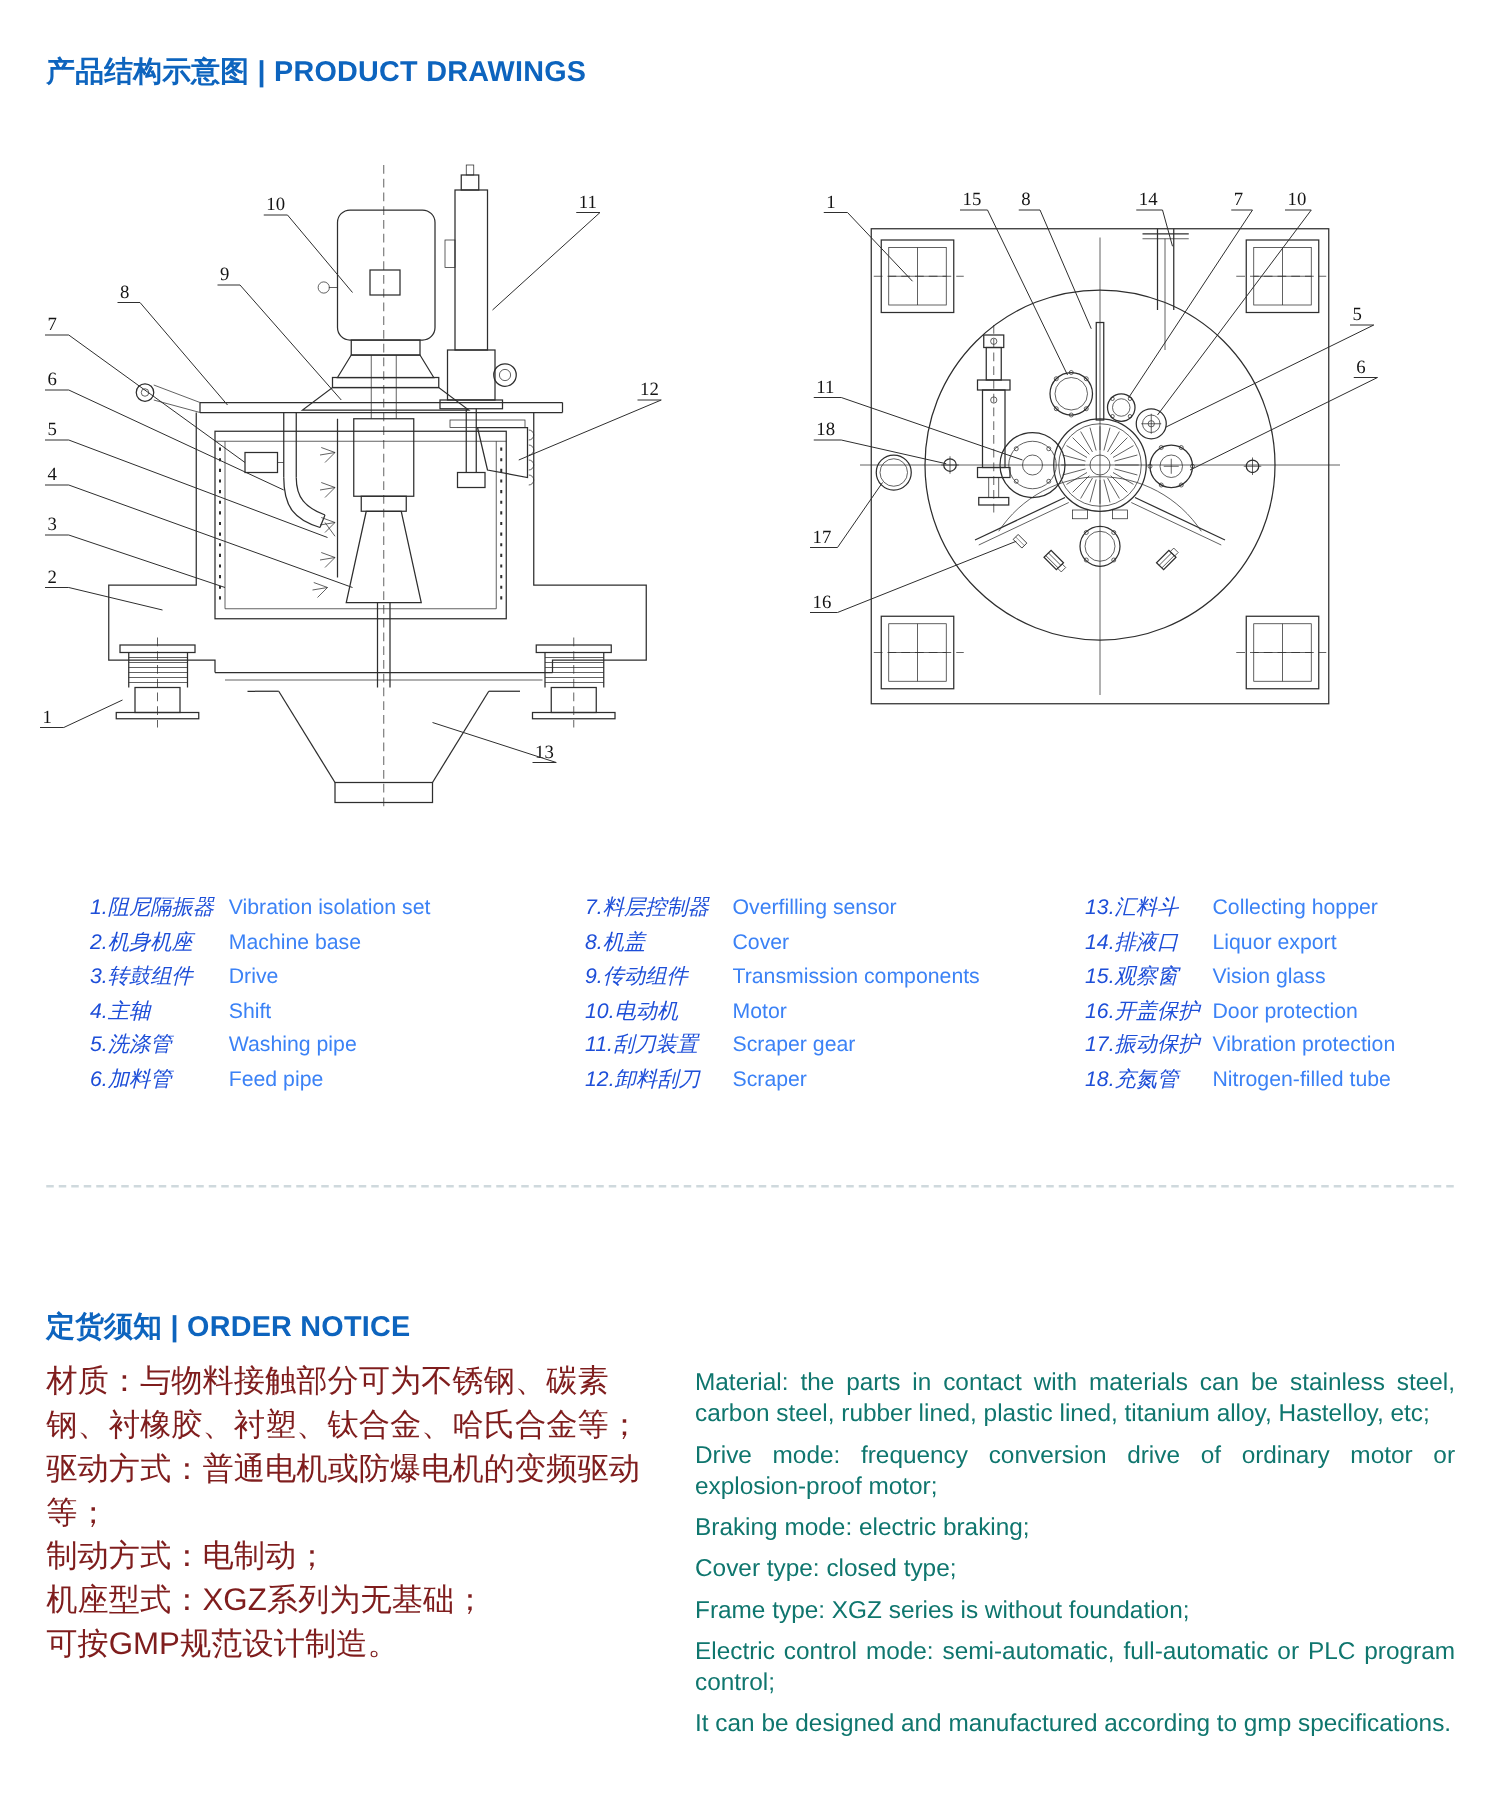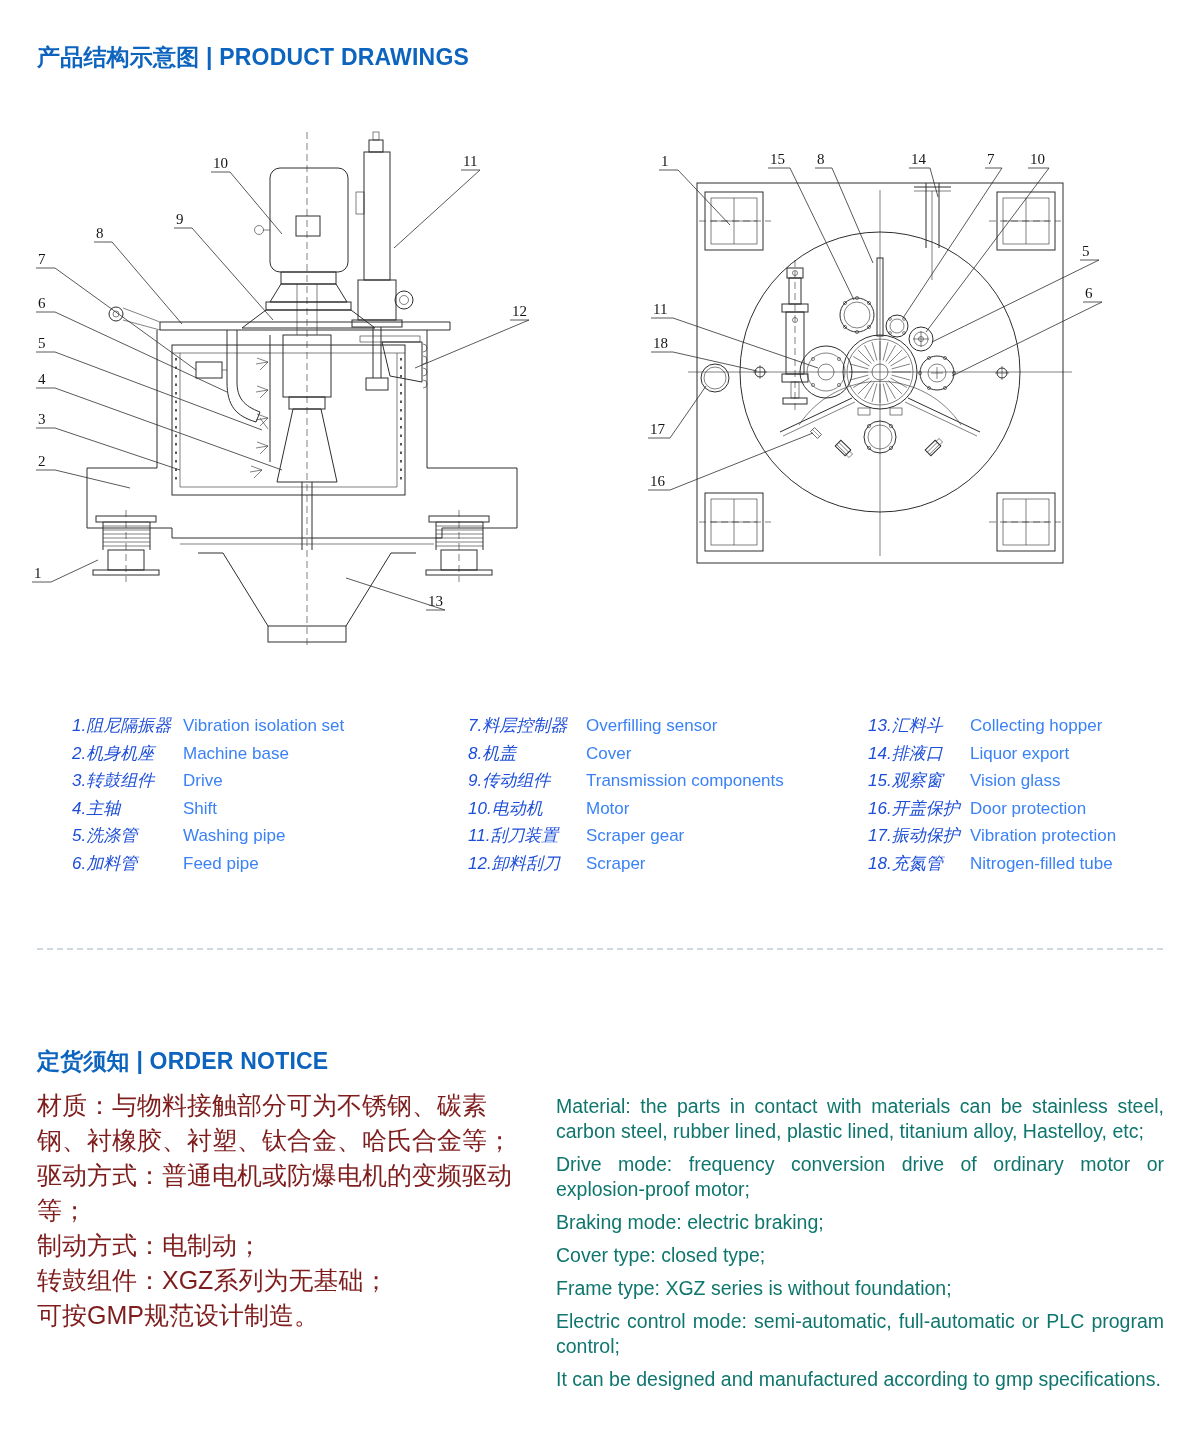--- a/index.html
+++ b/index.html
@@ -512,21 +512,21 @@
   </div>
 
   <div id="divider"></div>
 
   <div id="title2" class="sec-title" style="color:#0d64be">定货须知 | ORDER NOTICE</div>
 
   <div id="on-cn">
     <p>材质：与物料接触部分可为不锈钢、碳素钢、衬橡胶、衬塑、钛合金、哈氏合金等；</p>
     <p>驱动方式：普通电机或防爆电机的变频驱动等；</p>
     <p>制动方式：电制动；</p>
-    <p>转鼓组件：XGZ系列为无基础；</p>
+    <p>机座型式：XGZ系列为无基础；</p>
     <p>可按GMP规范设计制造。</p>
   </div>
 
   <div id="on-en">
     <p>Material: the parts in contact with materials can be stainless steel, carbon steel, rubber lined, plastic lined, titanium alloy, Hastelloy, etc;</p>
     <p>Drive mode: frequency conversion drive of ordinary motor or explosion-proof motor;</p>
     <p>Braking mode: electric braking;</p>
     <p>Cover type: closed type;</p>
     <p>Frame type: XGZ series is without foundation;</p>
     <p>Electric control mode: semi-automatic, full-automatic or PLC program control;</p>

